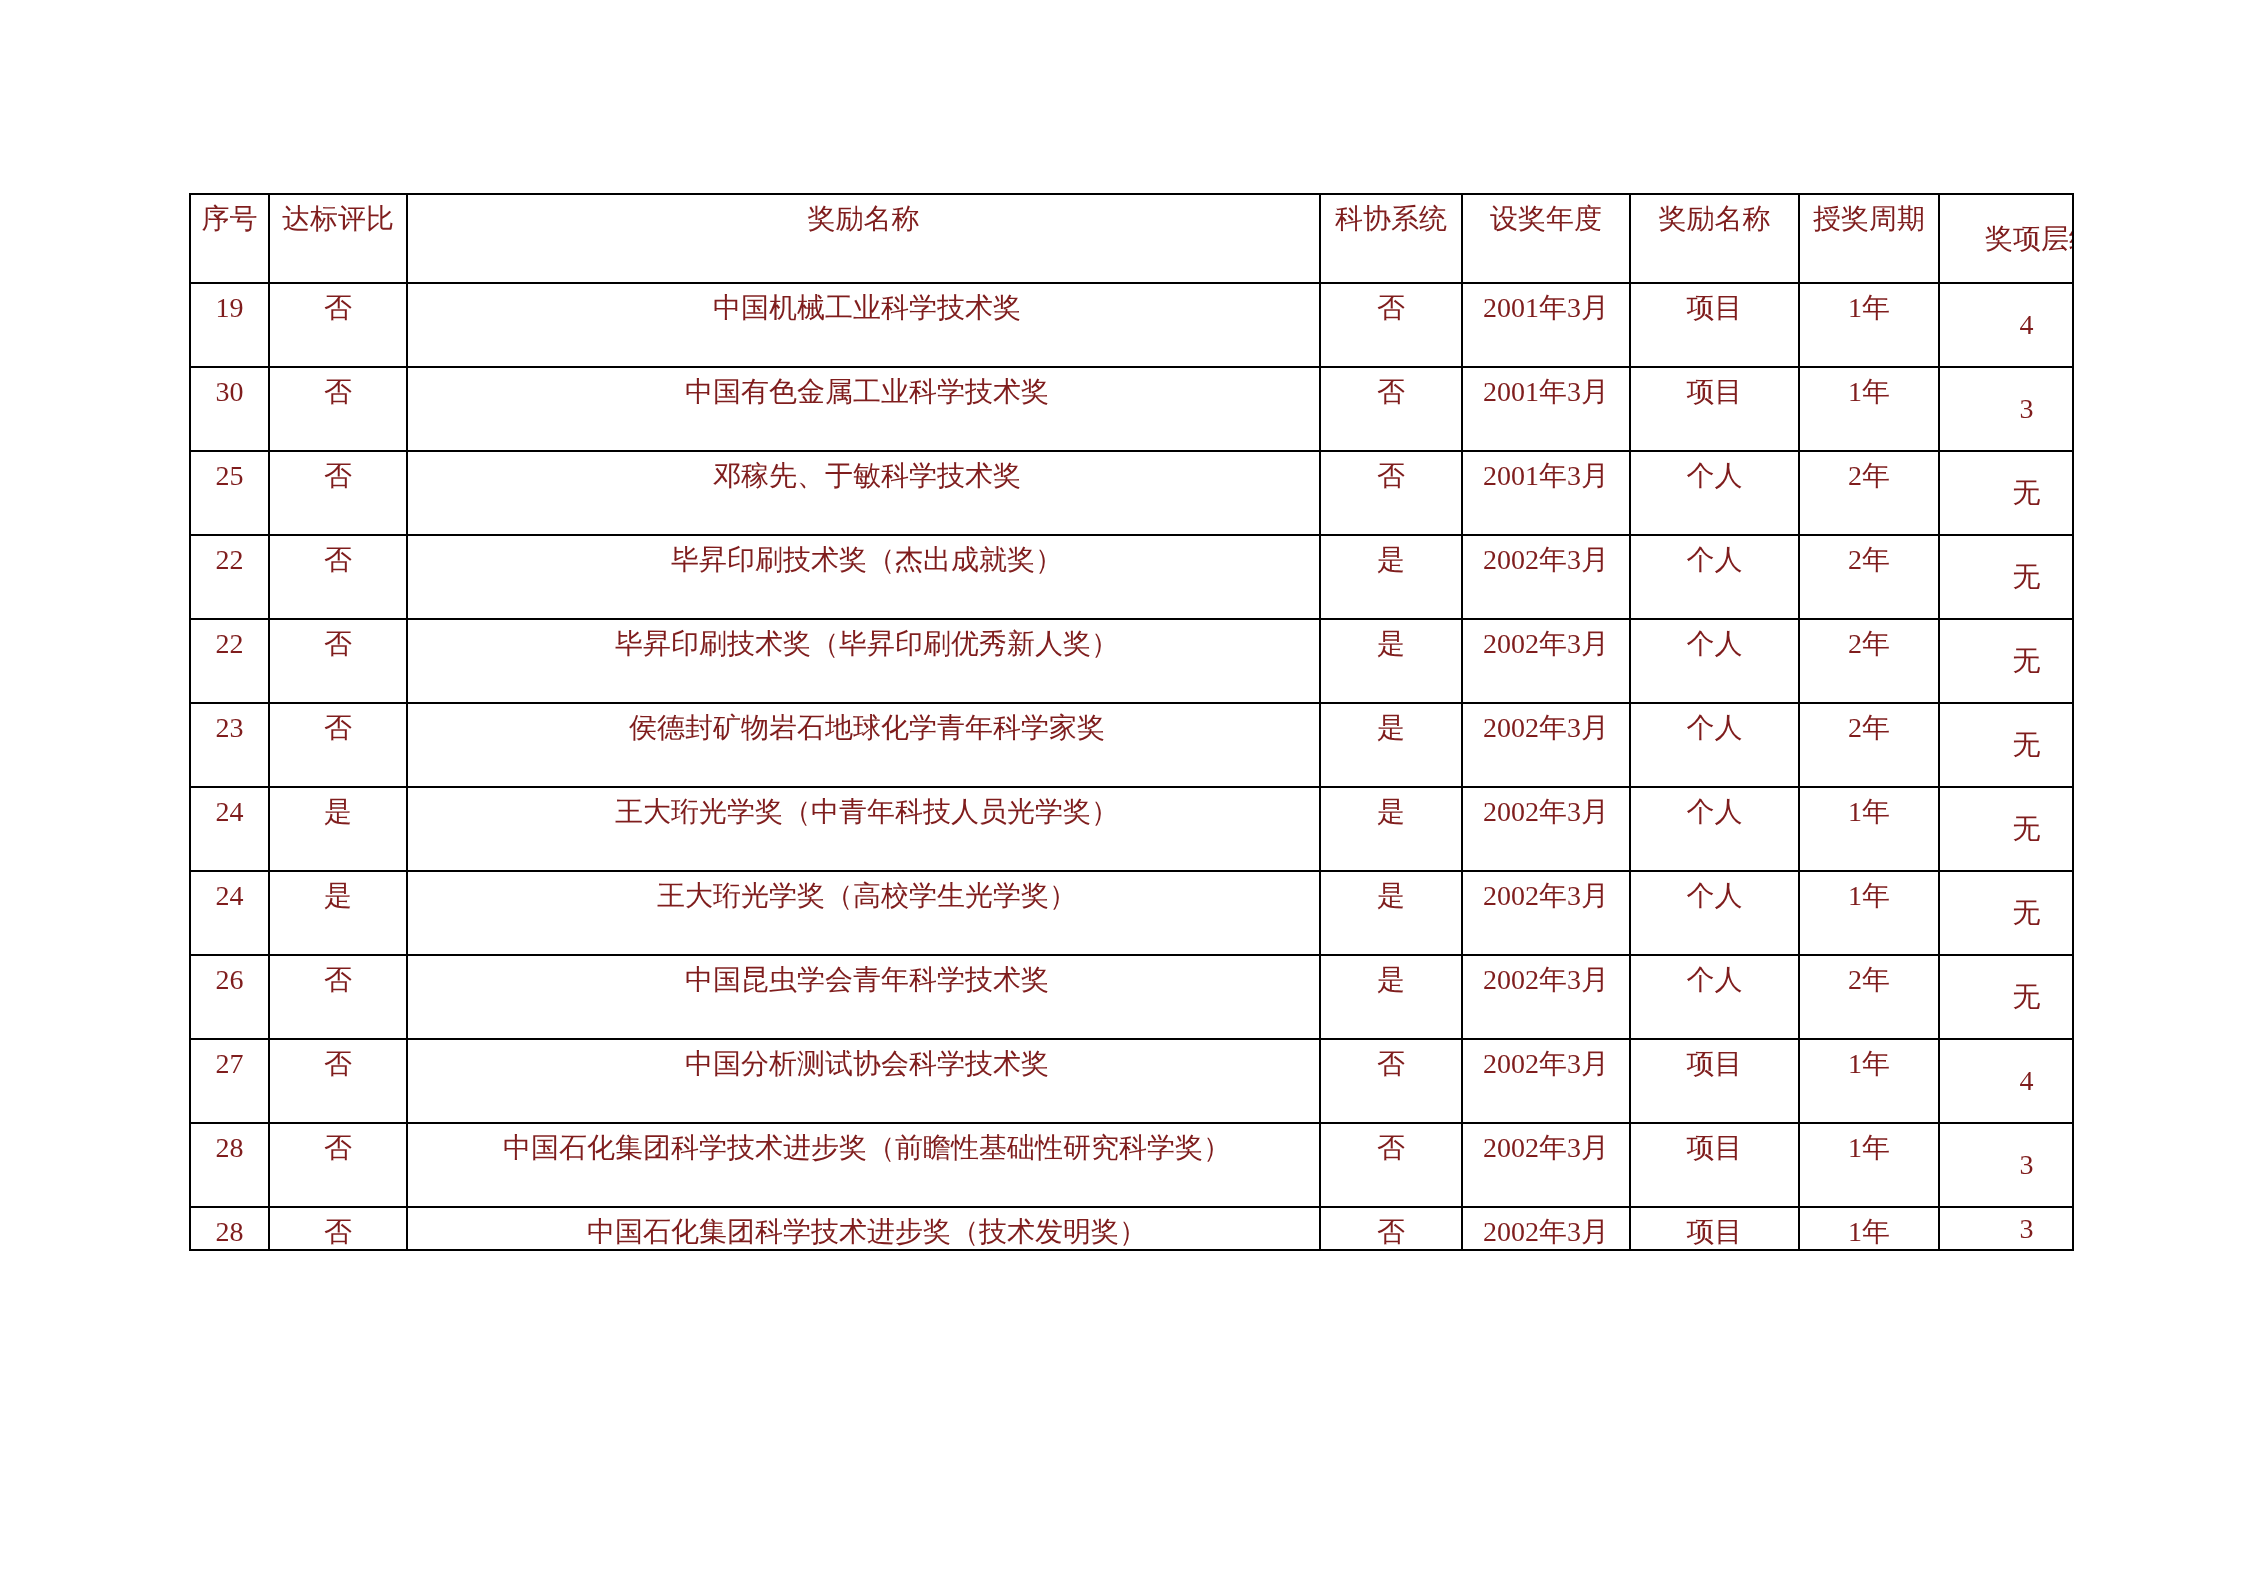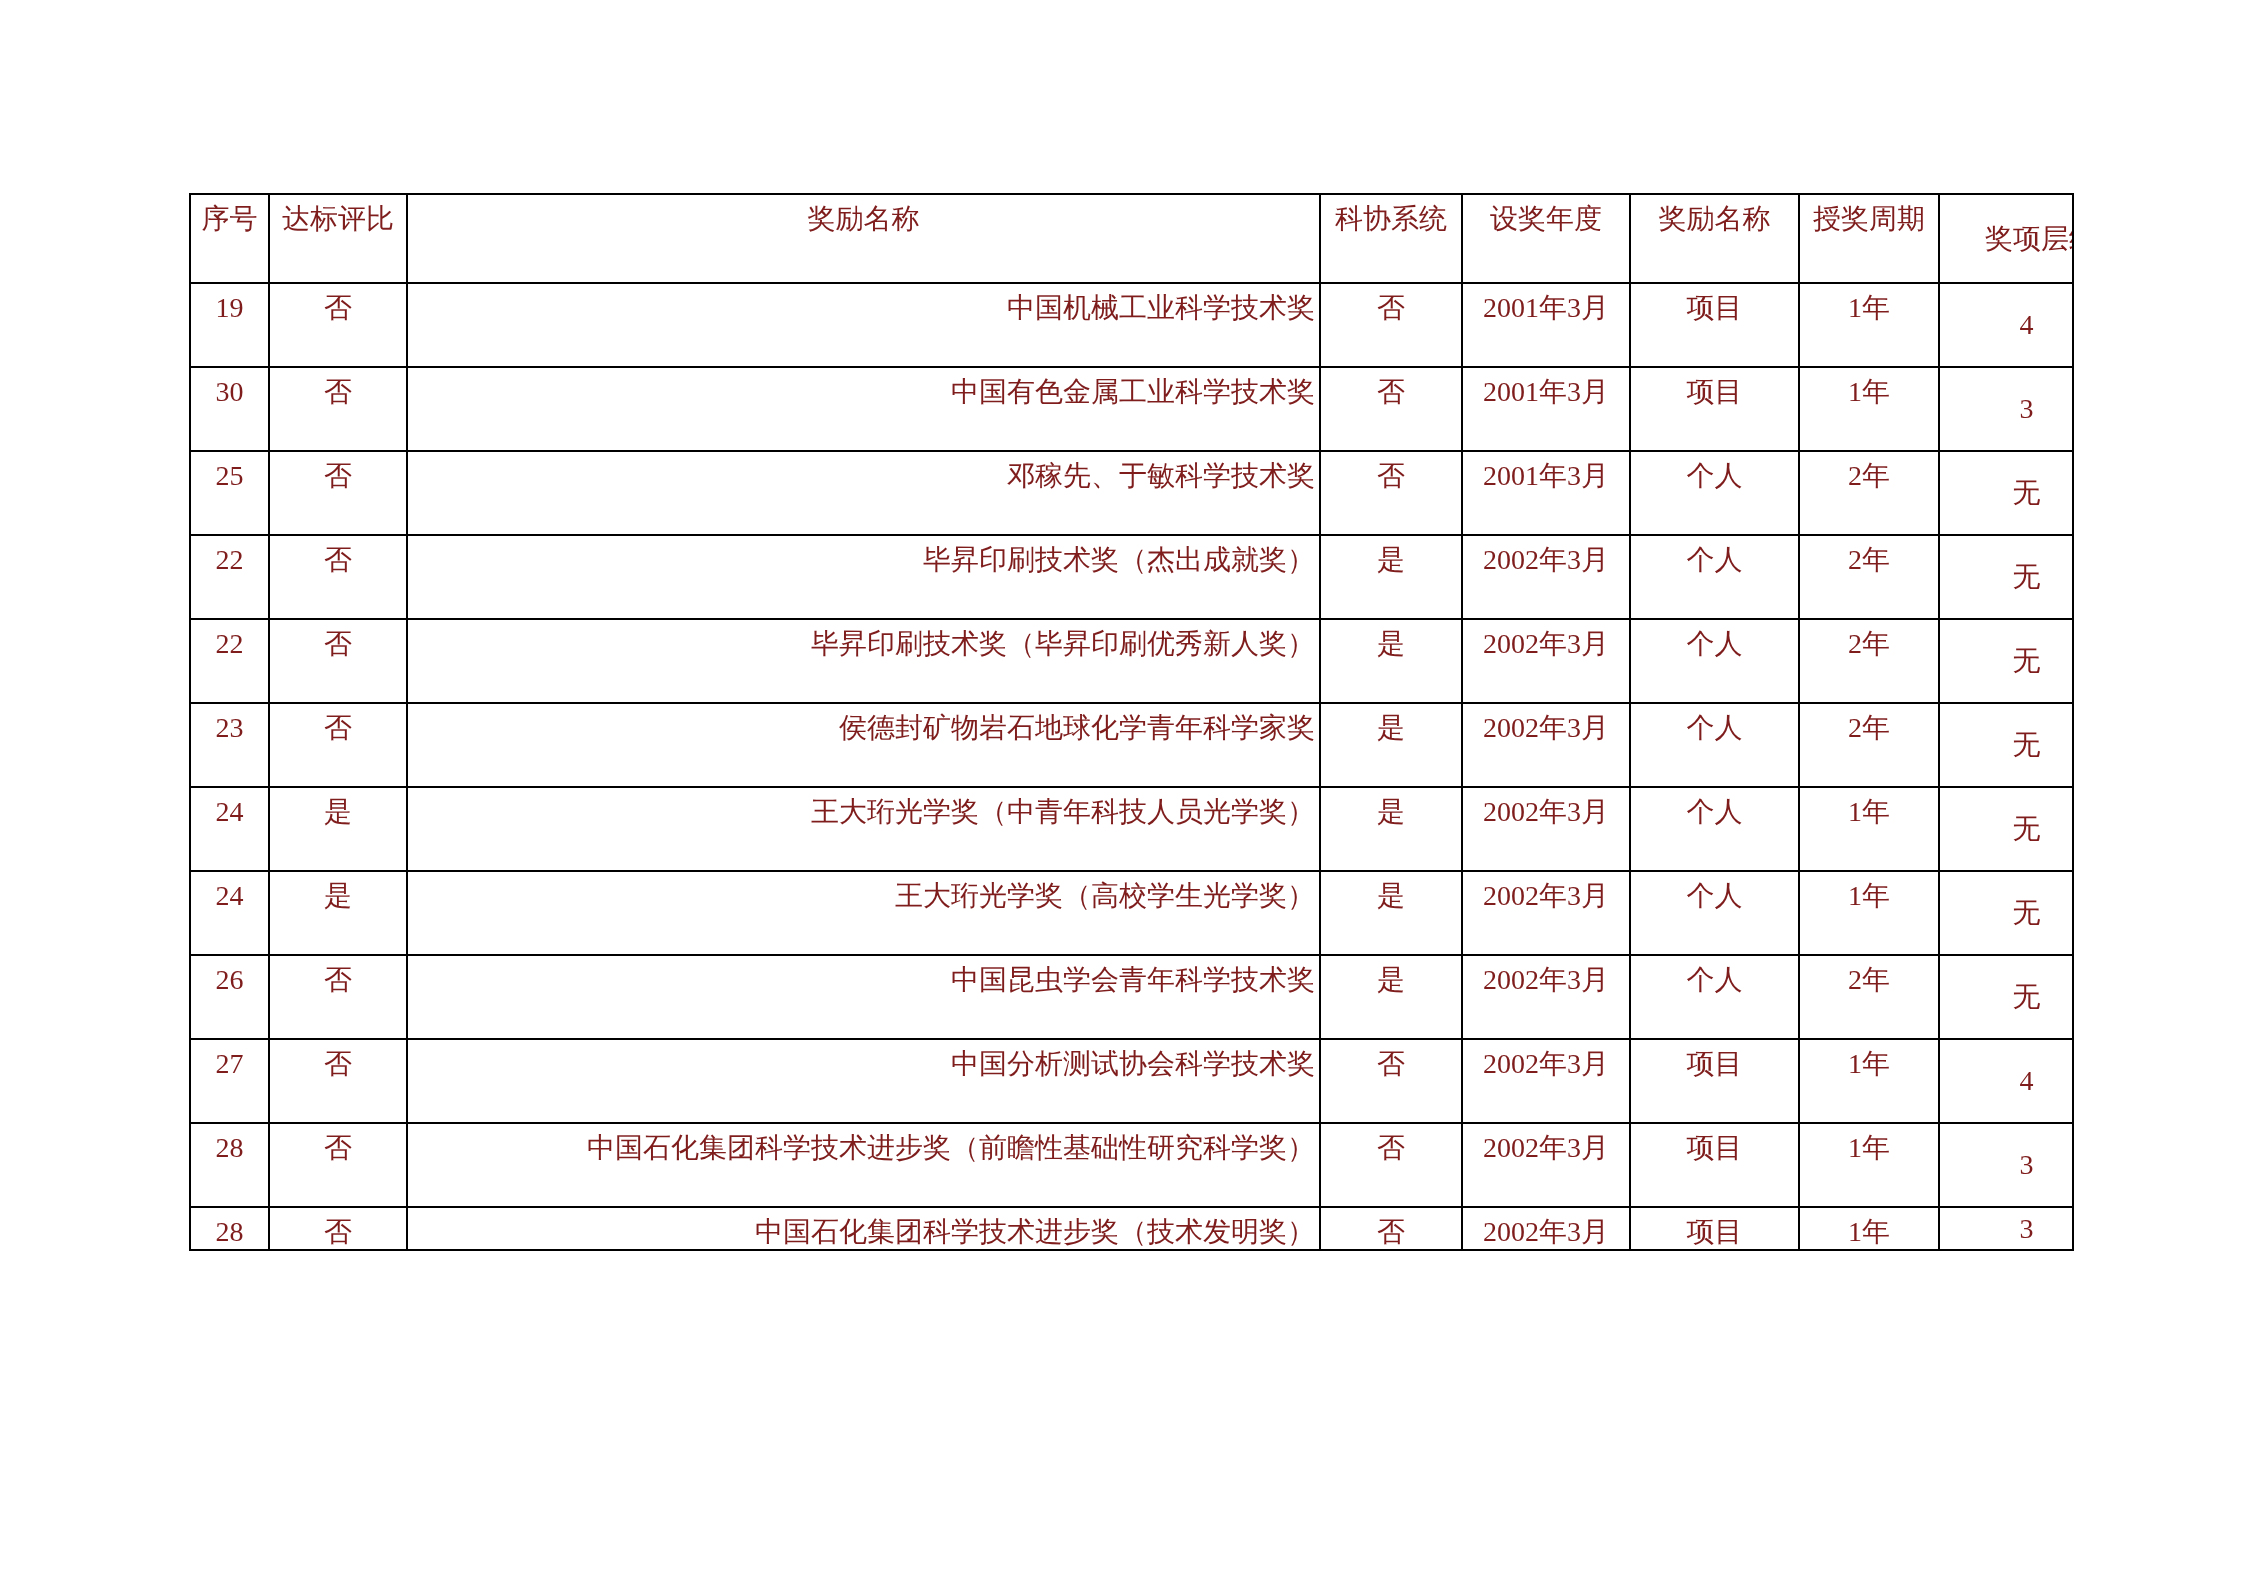--- a/index.html
+++ b/index.html
@@ -32,21 +32,21 @@
     text-align: center;
     font-weight: normal;
     padding: 7px 4px 0 4px;
     overflow: hidden;
     white-space: nowrap;
   }
   .awards thead tr { height: 89px; }
   .awards tbody tr { height: 84px; }
   .awards tbody tr.short-row { height: 42px; }
   .awards td.name-cell {
-    text-align: right;
+    text-align: center;
     padding-left: 11px;
   }
   .awards th.level-header,
   .awards td.level-cell {
     vertical-align: middle;
     padding-top: 0;
     padding-left: 45px;
   }
 </style>
 </head>

